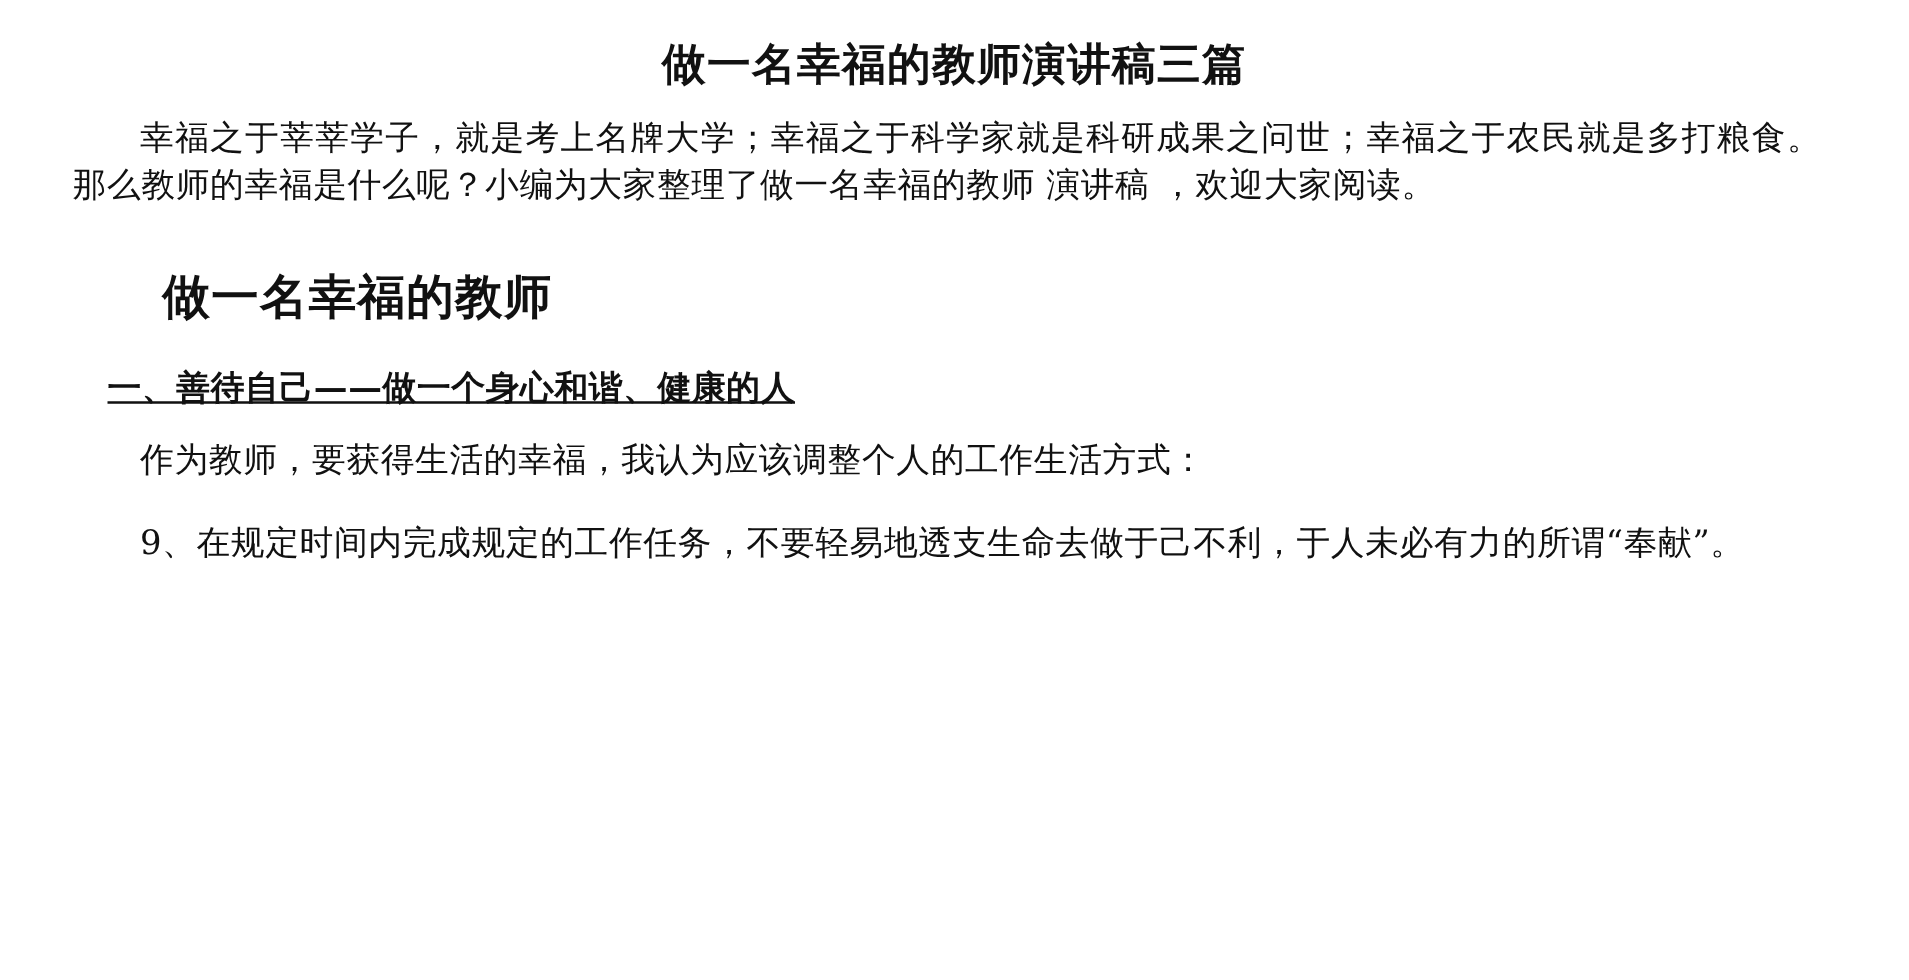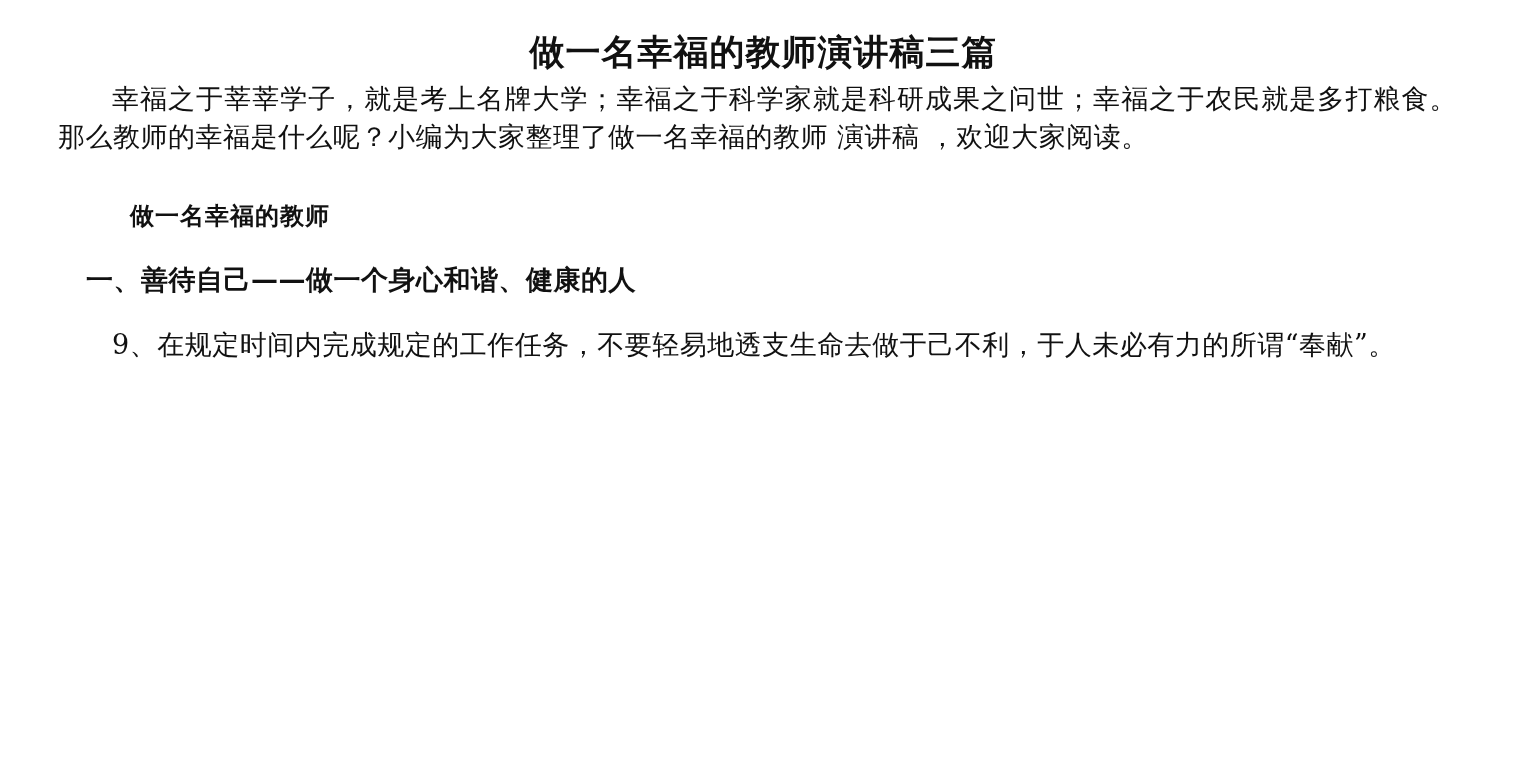--- a/index.html
+++ b/index.html
@@ -19,49 +19,50 @@
     width: 1527px;
     height: 784px;
     box-sizing: border-box;
     padding: 18px 58px 0 58px;
   }
   .doc-title {
     text-align: center;
     font-size: 35px;
     font-weight: bold;
     letter-spacing: 1px;
-    margin: 12px 0 6px 0;
+    margin: 12px 0 18px 0;
     line-height: 1.25;
     font-family: "DejaVu Serif", "Liberation Serif", serif;
   }
   .para {
     font-size: 27px;
     line-height: 1.42;
     text-align: justify;
     text-justify: inter-ideograph;
     margin: 0 0 10px 0;
     letter-spacing: 0.5px;
   }
   .indent {
     text-indent: 2em;
   }
   .section-title {
-    font-size: 24px;
+    font-size: 38px;
     font-weight: bold;
     margin: 44px 0 14px 0;
     padding-left: 72px;
     letter-spacing: 1px;
     line-height: 1.3;
   }
   .sub-heading {
     font-size: 27px;
     font-weight: bold;
     margin: 30px 0 22px 0;
     padding-left: 28px;
     letter-spacing: 0.5px;
+    text-decoration: underline;
   }
   .spaced {
     margin-top: 28px;
   }
   .block {
     margin-right: 12px;
   }
 </style>
 </head>
 <body>
@@ -70,16 +71,17 @@
 
   <h1 class="doc-title">做一名幸福的教师演讲稿三篇</h1>
 
   <p class="para indent block">幸福之于莘莘学子，就是考上名牌大学；幸福之于科学家就是科研成果之问世；幸福之于农民就是多打粮食。那么教师的幸福是什么呢？小编为大家整理了做一名幸福的教师 演讲稿 ，欢迎大家阅读。</p>
 
   <h2 class="section-title">做一名幸福的教师</h2>
 
 
   <h3 class="sub-heading">一、善待自己——做一个身心和谐、健康的人</h3>
 
+  <p class="para indent block">作为教师，要获得生活的幸福，我认为应该调整个人的工作生活方式：</p>
 
   <p class="para indent block spaced">9、在规定时间内完成规定的工作任务，不要轻易地透支生命去做于己不利，于人未必有力的所谓“奉献”。</p>
 
 </div>
 
 </body></html>

